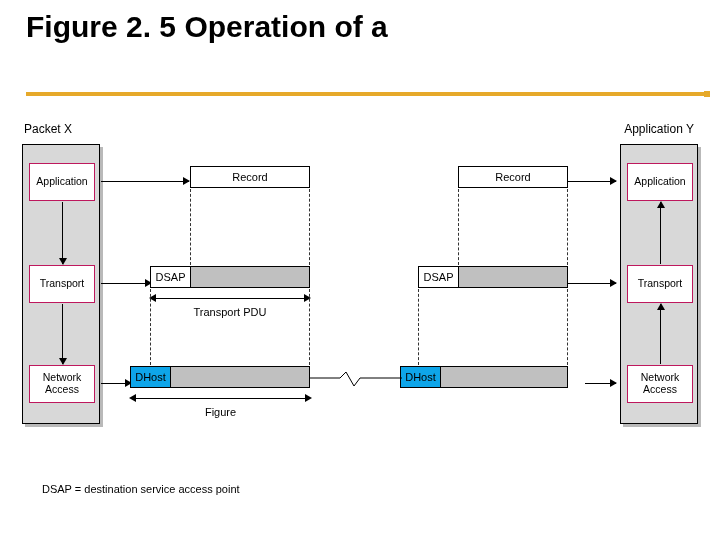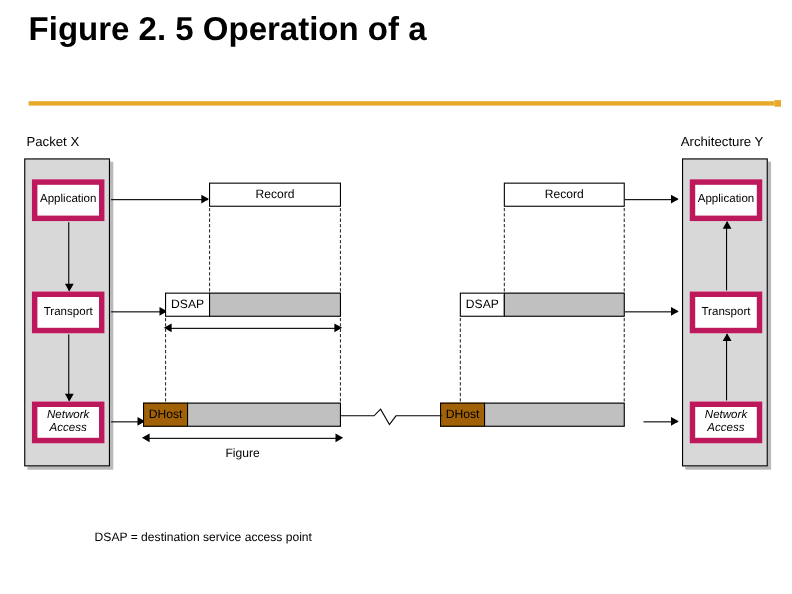--- a/index.html
+++ b/index.html
@@ -61,32 +61,32 @@
     color: #000;
   }
   .host-label-left { left: 4px; }
   .host-label-right { right: 6px; }
   .layer-box {
     position: absolute;
     left: 6px;
     width: 66px;
     height: 38px;
     background: #fff;
-    border: 5px solid #be185d;
+    border: 1px solid #be185d;
     font-size: 10.5px;
     display: flex;
     align-items: center;
     justify-content: center;
     text-align: center;
     line-height: 1.1;
     padding: 2px;
   }
   .layer-app { top: 18px; }
   .layer-trans { top: 120px; }
-  .layer-net { top: 220px; font-style: italic; }
+  .layer-net { top: 220px; }
 
   
   .arrow-vert {
     position: absolute;
     border-left: 1px solid #000;
   }
   .arrow-vert .head-down {
     position: absolute;
     left: -4px;
     bottom: -1px;
@@ -199,21 +199,21 @@
   }
   .dhost-row {
     position: absolute;
     top: 208px;
     height: 22px;
   }
   .dhost-box {
     position: absolute;
     top: 0;
     height: 22px;
-    background: #a16207;
+    background: #0ea5e9;
     border: 1px solid #000;
     font-size: 11px;
     display: flex;
     align-items: center;
     justify-content: center;
   }
   .shaded-dhost {
     position: absolute;
     top: 0;
     height: 22px;
@@ -256,36 +256,35 @@
     border-left: 7px solid #000;
   }
 
   .legend {
     position: absolute;
     left: 42px;
     top: 482px;
     font-size: 11px;
     line-height: 1.35;
     color: #000;
-    margin-left: 44px;
   }
 </style>
 </head>
 <body>
 
 <div class="title">
   <span>Figure 2. 5 Operation of a</span><br>
 </div>
 <div class="rule"></div>
 <div class="rule-dot"></div>
 
 <div class="diagram">
 
   <div class="host-label host-label-left">Packet X</div>
-  <div class="host-label host-label-right">Architecture Y</div>
+  <div class="host-label host-label-right">Application Y</div>
 
   <div class="host host-left">
     <div class="layer-box layer-app">Application</div>
     <div class="layer-box layer-trans">Transport</div>
     <div class="layer-box layer-net" style="white-space:pre-line;">Network
 Access</div>
 
     <div class="arrow-vert" style="left:39px; top:57px; height:62px;">
         <div class="head-down"></div>
       </div>
@@ -336,20 +335,21 @@
     <div class="dsap-row" style="left:0; width:160px;">
       <div class="dsap-box" style="left:0; width:41px;">DSAP</div>
       <div class="shaded-dsap" style="left:40px; width:120px;"></div>
     </div>
 
     <div class="tpdu-arrow" style="left:0; width:160px;">
       <div class="double-arrow-line" style="left:3px; right:3px;"></div>
       <div class="arrow-l"></div>
       <div class="arrow-r"></div>
     </div>
+    <div class="tpdu-label" style="left:0; width:160px;">Transport PDU</div>
     <div class="dashed-ext-dsap" style="left:0; width:160px;"></div>
 
     <div class="dhost-row" style="left:-20px; width:181px;">
       <div class="dhost-box" style="left:0; width:41px;">DHost</div>
       <div class="shaded-dhost" style="left:40px; width:140px;"></div>
     </div>
 
     <div class="packet-arrow" style="left:-20px; width:181px;">
       <div class="double-arrow-line" style="left:3px; right:3px;"></div>
       <div class="arrow-l"></div>

